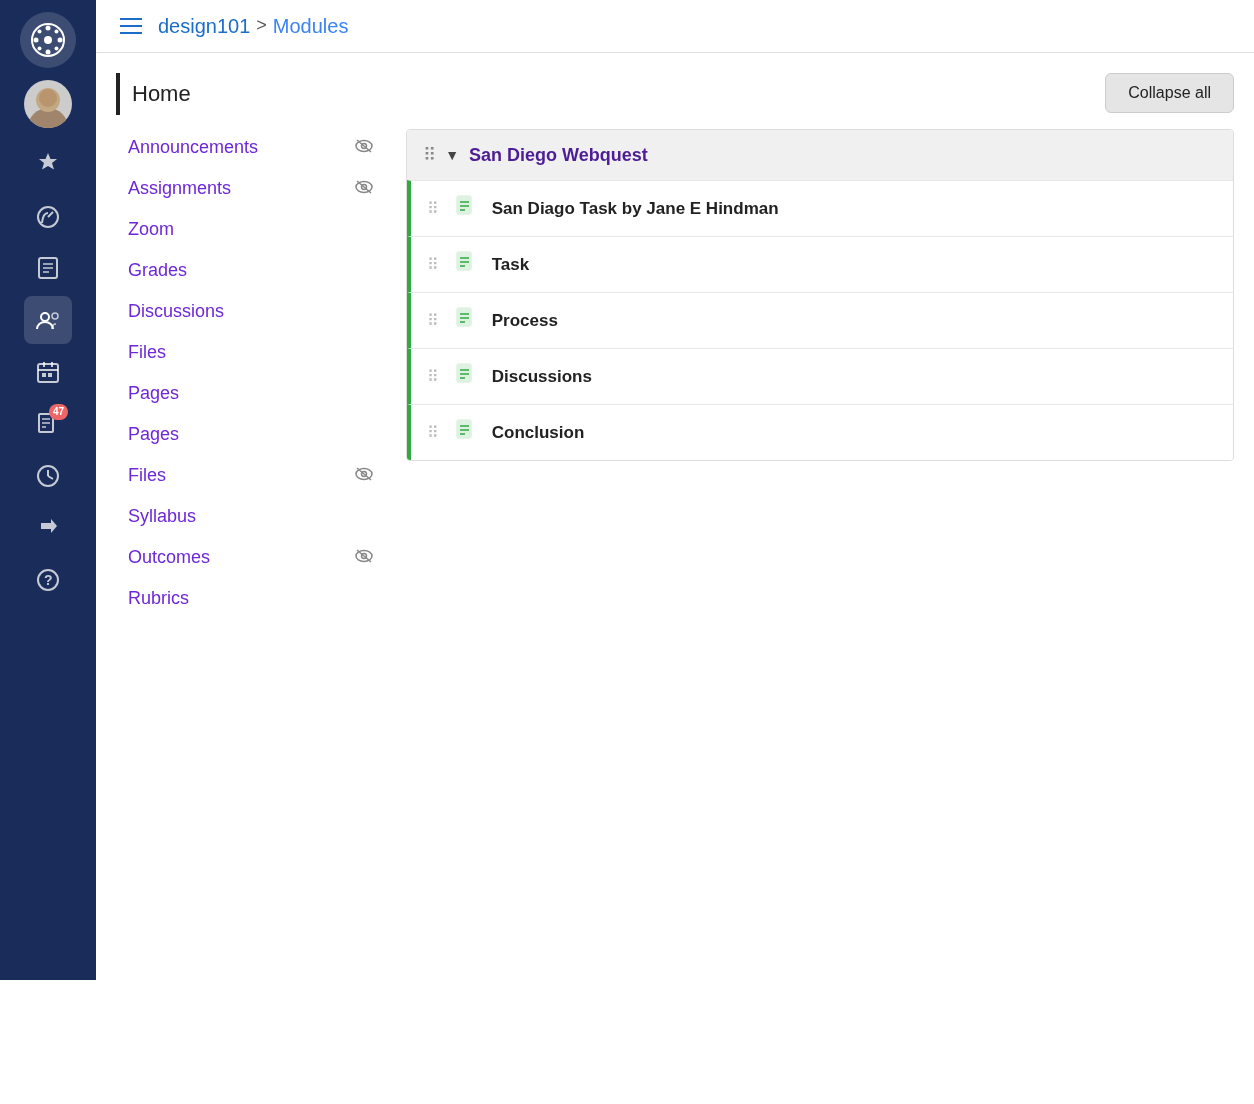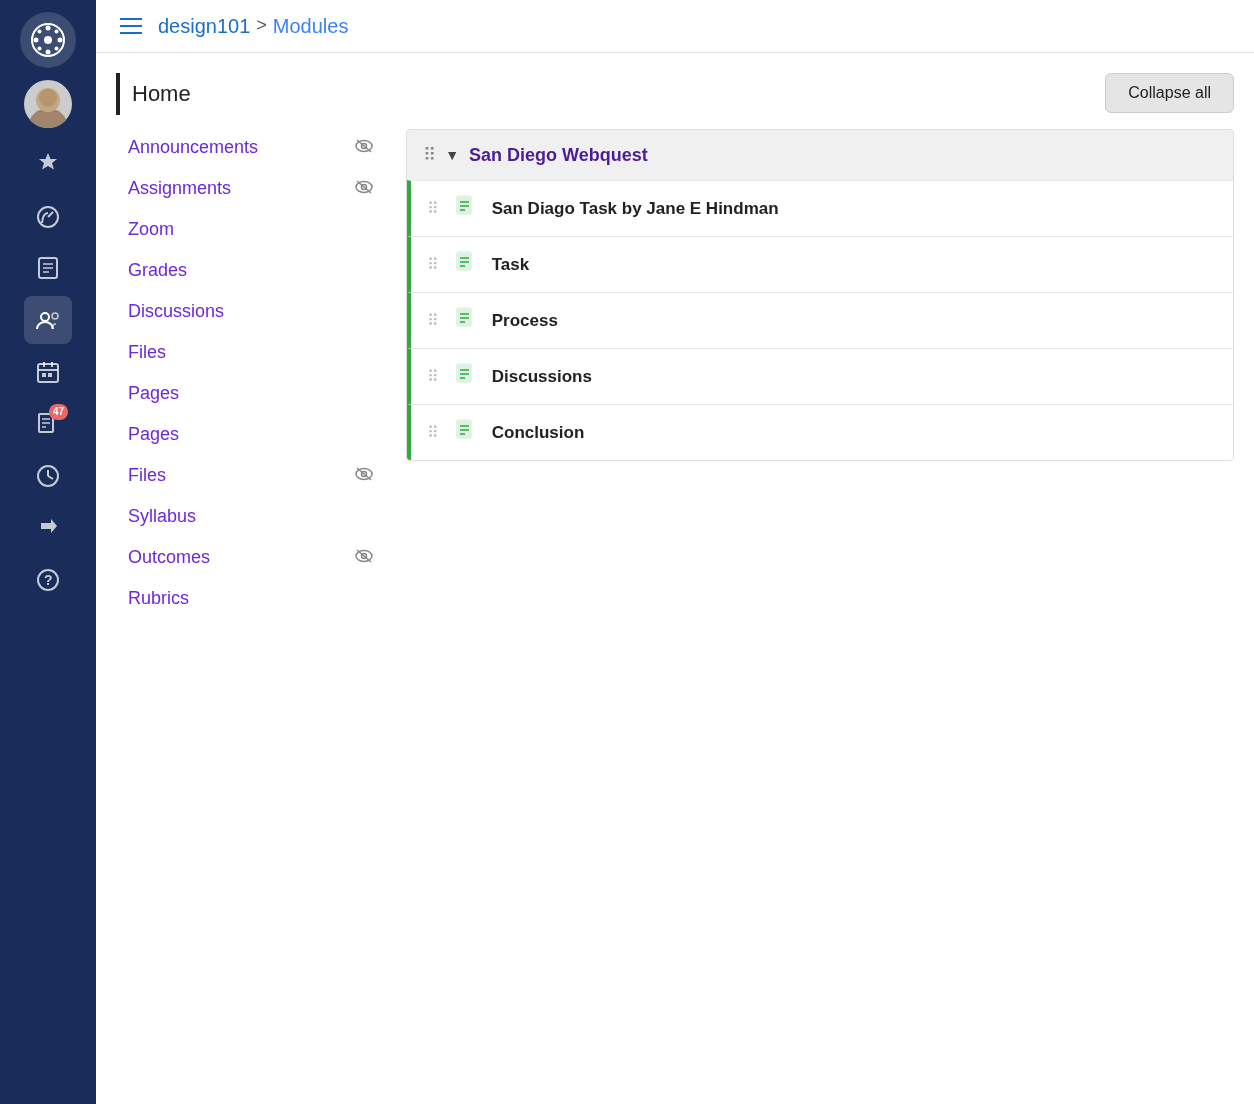--- a/index.html
+++ b/index.html
@@ -8,21 +8,21 @@
     
     .sidebar {
       width: 96px;
       background: #1a2d5a;
       display: flex;
       flex-direction: column;
       align-items: center;
       padding: 12px 16px;
       gap: 4px;
       flex-shrink: 0;
-      height: 1104px;
+      height: 980px;
     }
     .sidebar-logo {
       width: 56px;
       height: 56px;
       border-radius: 50%;
       background: rgba(255,255,255,0.15);
       display: flex;
       align-items: center;
       justify-content: center;
       margin-bottom: 8px;

